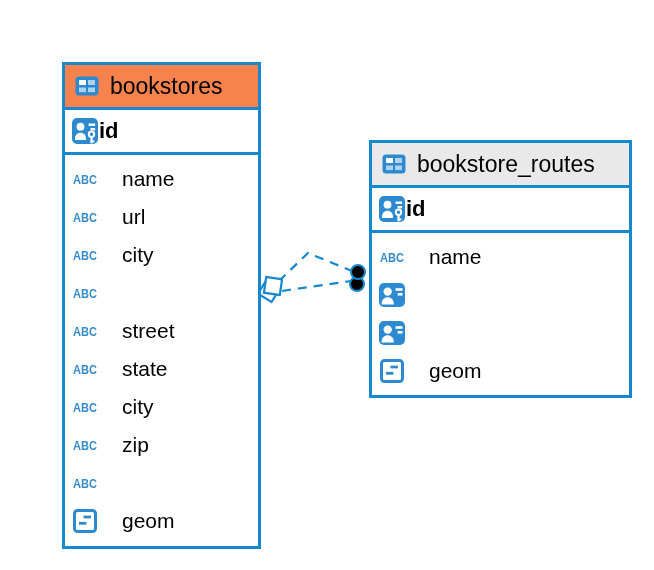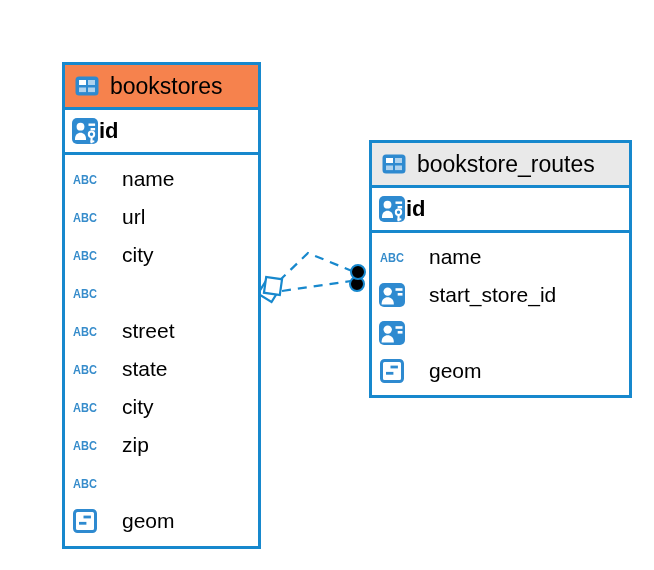--- a/index.html
+++ b/index.html
@@ -200,21 +200,20 @@
             <span class="abc">ABC</span>
           </span>
         <span class="col-name">name</span>
       </div>
       <div class="e-row">
         <span class="icon-slot">
           <svg width="26" height="24">
               <use href="#sym-fk"></use>
             </svg>
         </span>
-        <span class="col-name">start_store_id</span>
       </div>
       <div class="e-row">
         <span class="icon-slot">
           <svg width="26" height="24">
               <use href="#sym-fk"></use>
             </svg>
         </span>
       </div>
       <div class="e-row">
         <span class="icon-slot">

